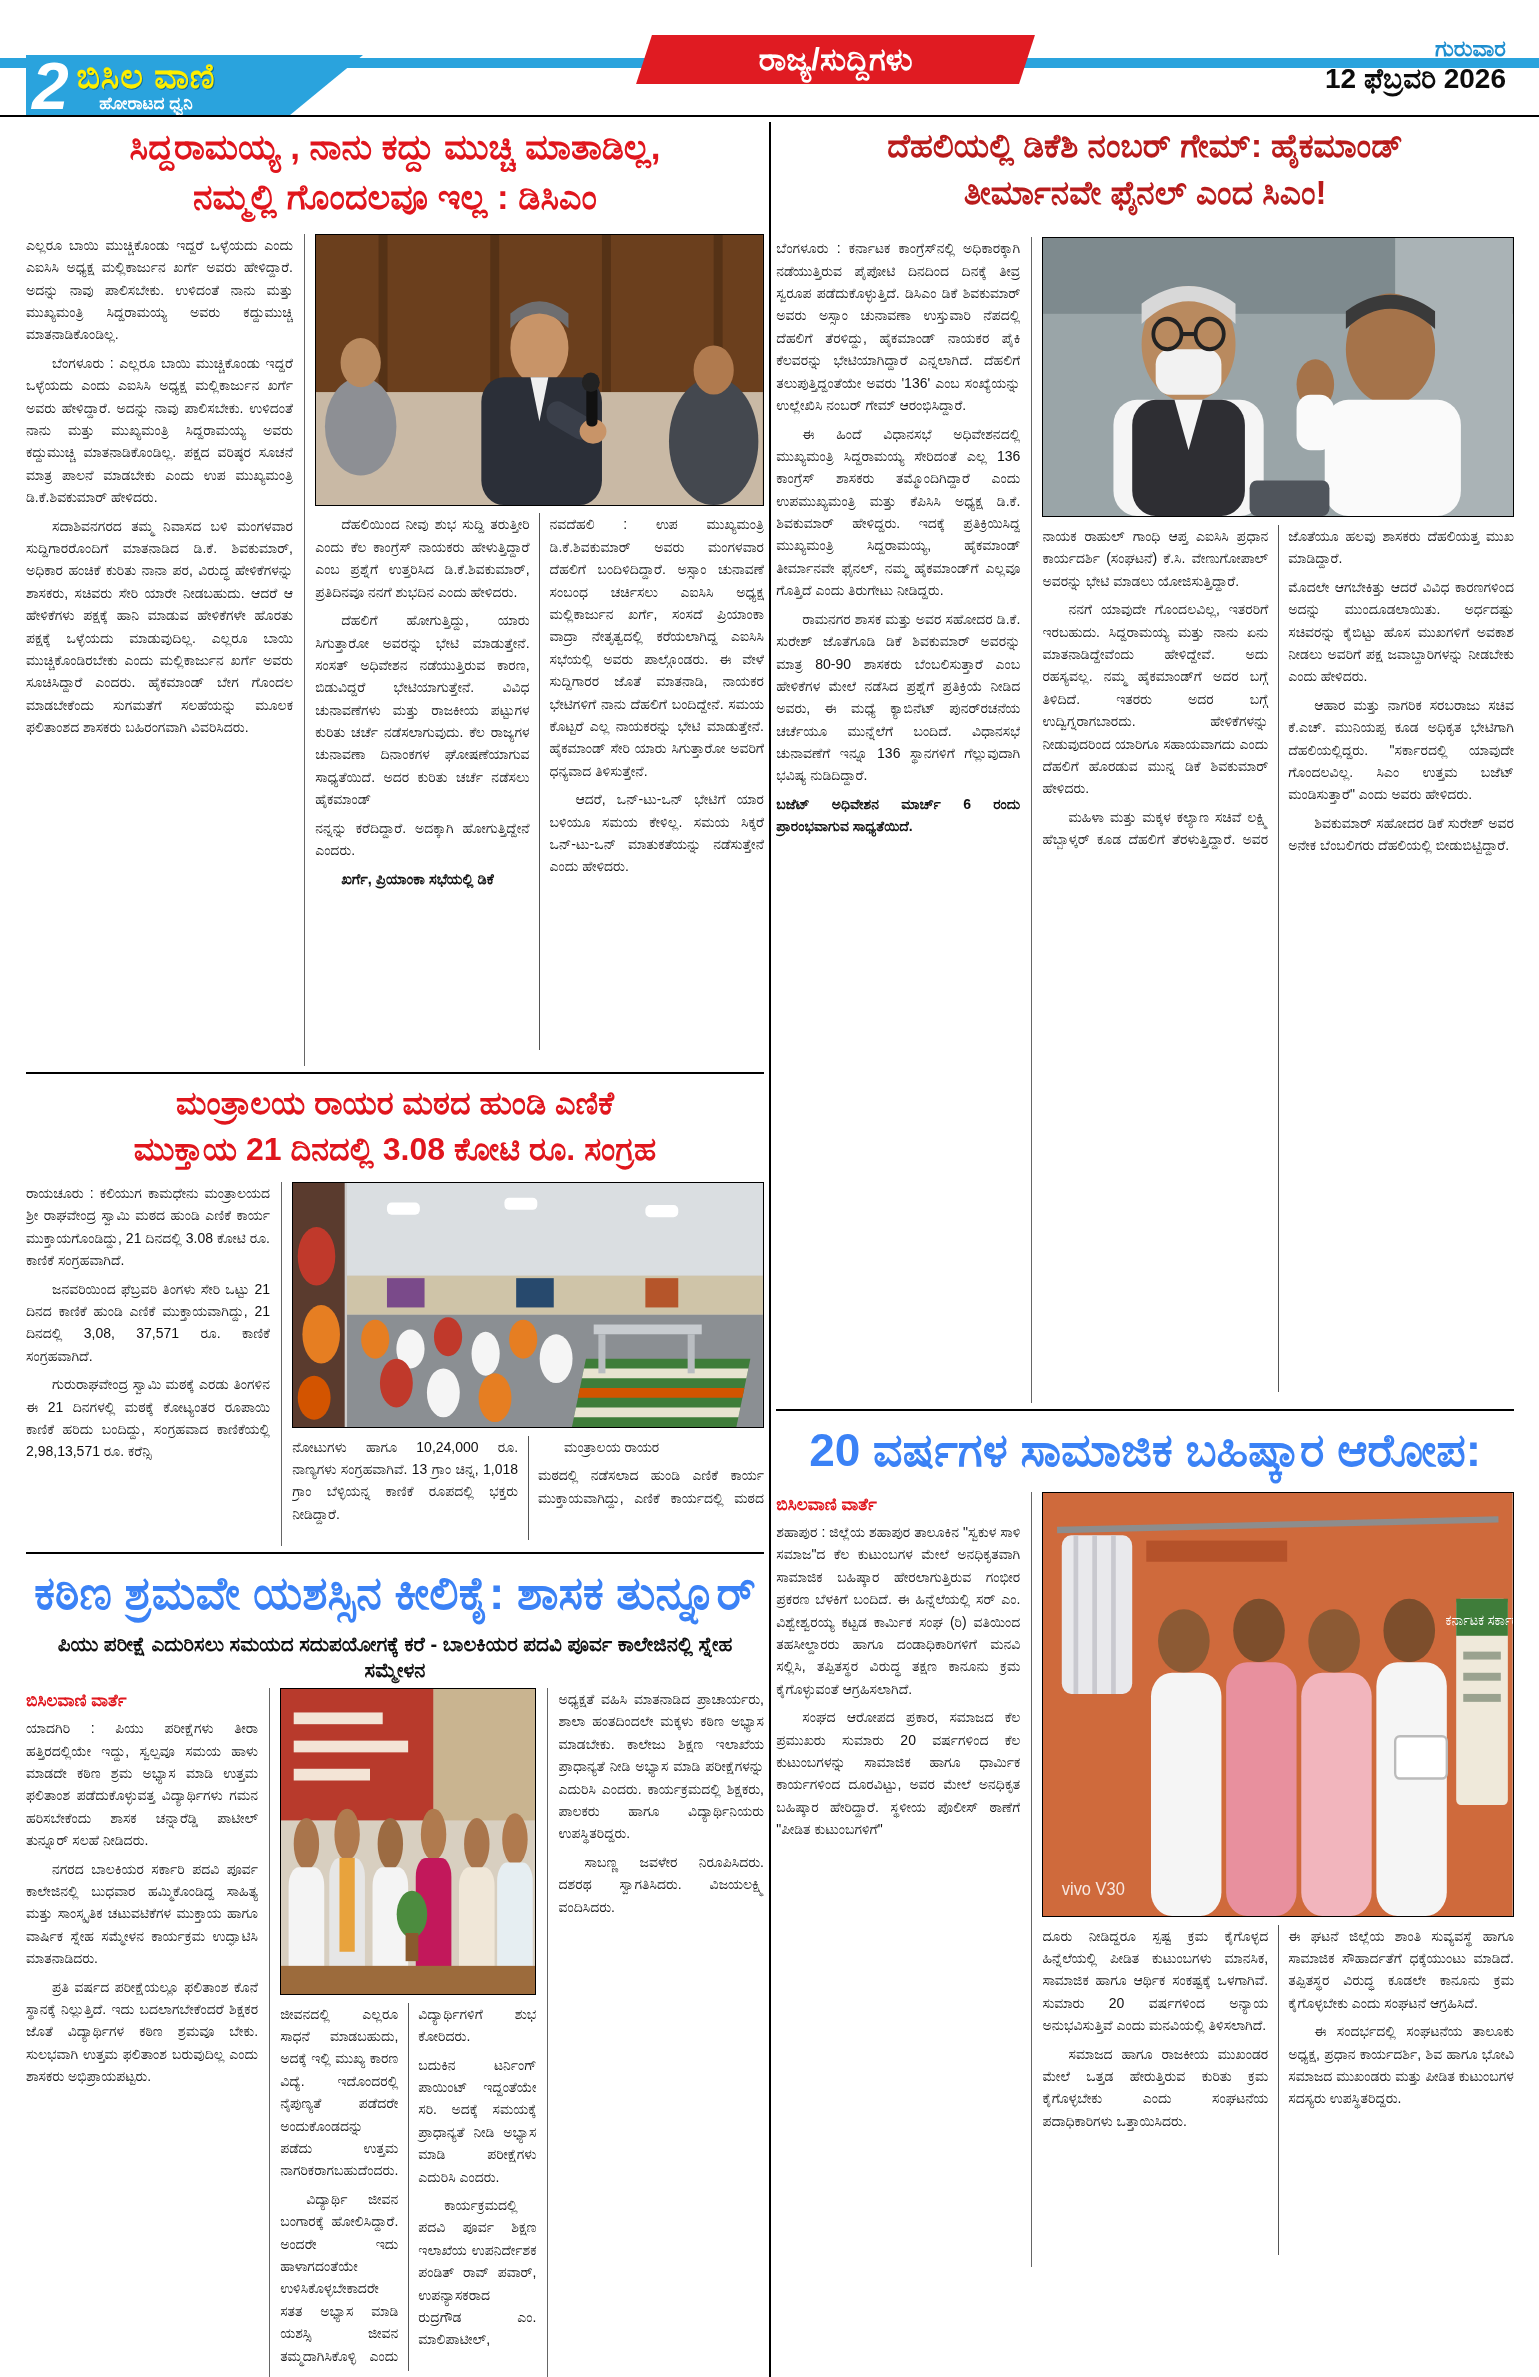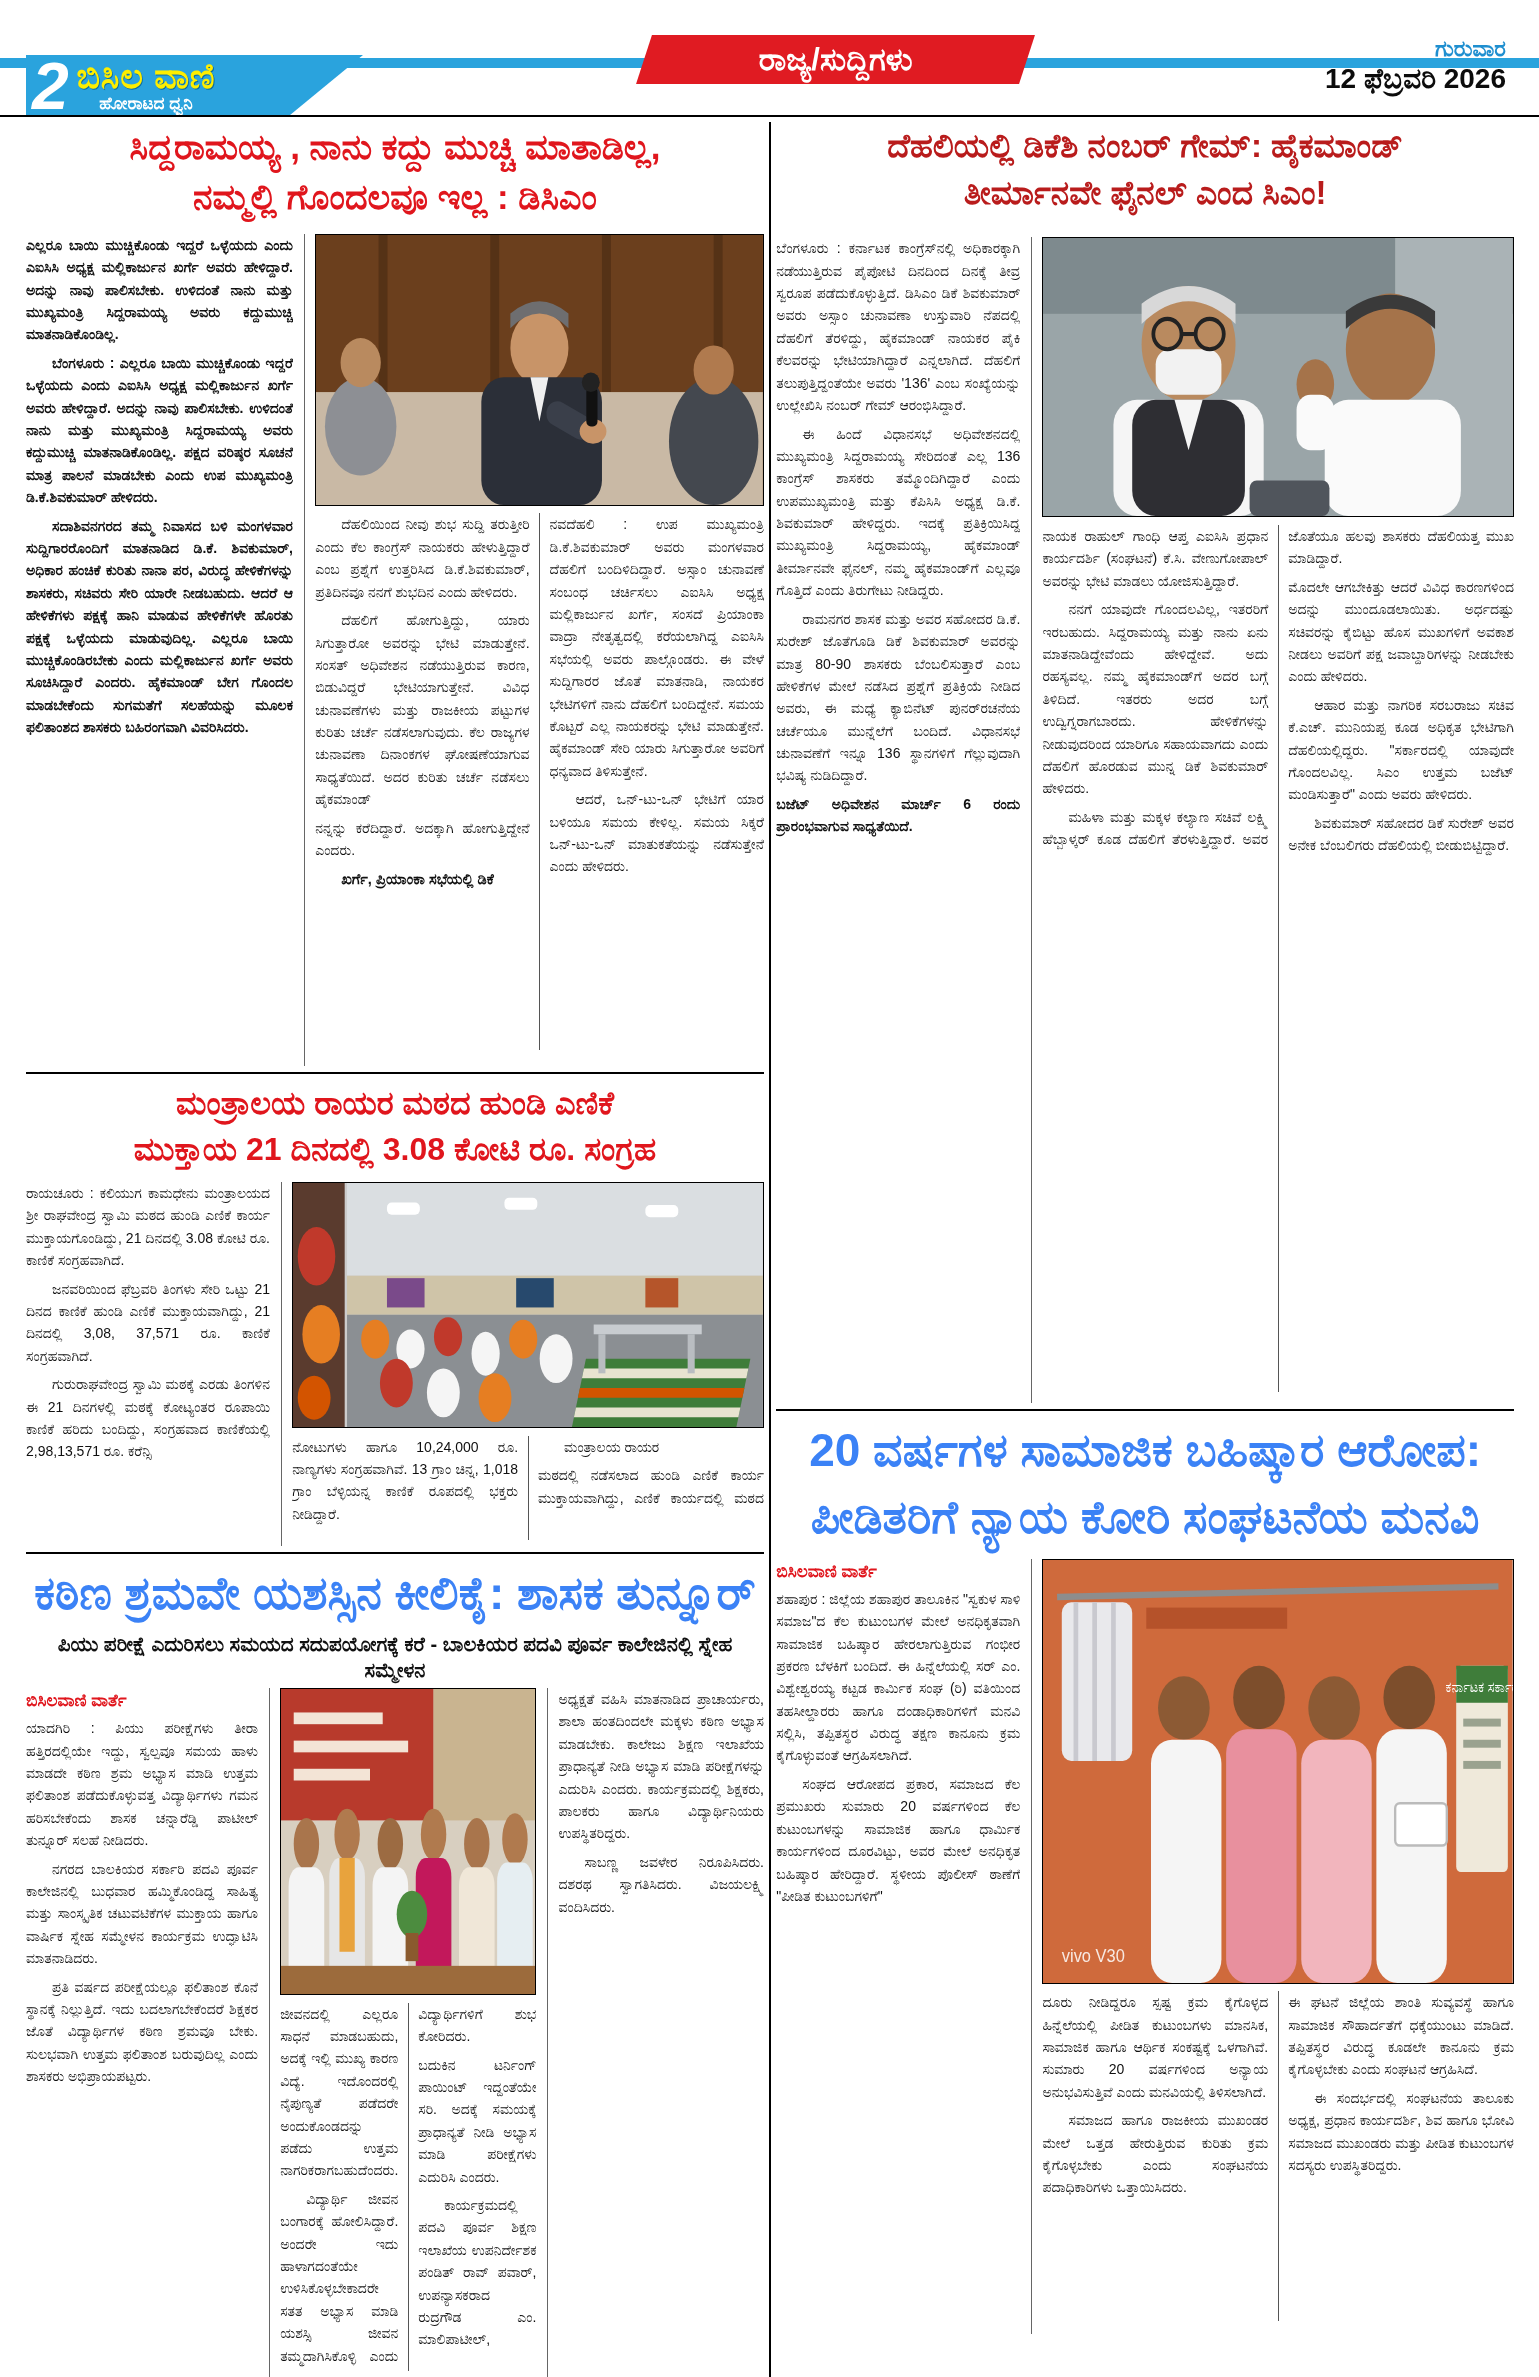--- a/index.html
+++ b/index.html
@@ -41,21 +41,21 @@
   .col p{margin:0 0 6.1px;text-indent:26px;}
   .col p.first{text-indent:0;}
   .col p.bold{font-weight:bold;}
   .colsub{font-weight:bold;font-size:14.6px;margin:1.5px 0 6.1px;text-indent:0;}
   .twocol{column-count:2;column-gap:20px;column-rule:0.8px solid #555;overflow:hidden;}
   
   .photo{border:1.5px solid #000;background:#ccc;margin-bottom:7.7px;position:relative;overflow:hidden;}
   .photo svg{display:block;width:100%;height:100%;}
   
   .a1-body{height:832px;}
-  .a1-left{width:267px;font-weight:bold;}
+  .a1-left{width:267px;}
   .a1-right{flex:1;display:flex;flex-direction:column;}
   .a1-photo{height:270px;}
   .a1-two{height:537px;}
   .a2-body{height:1166px;}
   .a2-left{width:244px;}
   .a2-right{flex:1;display:flex;flex-direction:column;align-items:center;}
   .a2-photo{height:278px;}
   .a2-two{height:867px;}
   .a3-body{height:364px;}
   .a3-left{width:244px;}
@@ -310,21 +310,20 @@
               <p>ಶಿವಕುಮಾರ್ ಸಹೋದರ ಡಿಕೆ ಸುರೇಶ್ ಅವರ ಅನೇಕ ಬೆಂಬಲಿಗರು ದೆಹಲಿಯಲ್ಲಿ ಬೀಡುಬಿಟ್ಟಿದ್ದಾರೆ.</p>
             </div>
           </div>
         </div>
       </div>
 
       <div class="xrule"></div>
 
       <div>
         <div class="hl-black">20 ವರ್ಷಗಳ ಸಾಮಾಜಿಕ ಬಹಿಷ್ಕಾರ ಆರೋಪ:</div>
-        <div class="hl-black">ಪೀಡಿತರಿಗೆ ನ್ಯಾಯ ಕೋರಿ ಸಂಘಟನೆಯ ಮನವಿ</div>
         <div class="bodygrid a5-body" style="margin-top:7.7px;">
           <div class="a5-left">
             <div class="byline">ಬಿಸಿಲವಾಣಿ ವಾರ್ತೆ</div>
             <div class="col">
               <p class="first">ಶಹಾಪುರ : ಜಿಲ್ಲೆಯ ಶಹಾಪುರ ತಾಲೂಕಿನ "ಸ್ವಕುಳ ಸಾಳಿ ಸಮಾಜ"ದ ಕೆಲ ಕುಟುಂಬಗಳ ಮೇಲೆ ಅನಧಿಕೃತವಾಗಿ ಸಾಮಾಜಿಕ ಬಹಿಷ್ಕಾರ ಹೇರಲಾಗುತ್ತಿರುವ ಗಂಭೀರ ಪ್ರಕರಣ ಬೆಳಕಿಗೆ ಬಂದಿದೆ. ಈ ಹಿನ್ನೆಲೆಯಲ್ಲಿ ಸರ್ ಎಂ. ವಿಶ್ವೇಶ್ವರಯ್ಯ ಕಟ್ಟಡ ಕಾರ್ಮಿಕ ಸಂಘ (ರಿ) ವತಿಯಿಂದ ತಹಸೀಲ್ದಾರರು ಹಾಗೂ ದಂಡಾಧಿಕಾರಿಗಳಿಗೆ ಮನವಿ ಸಲ್ಲಿಸಿ, ತಪ್ಪಿತಸ್ಥರ ವಿರುದ್ಧ ತಕ್ಷಣ ಕಾನೂನು ಕ್ರಮ ಕೈಗೊಳ್ಳುವಂತೆ ಆಗ್ರಹಿಸಲಾಗಿದೆ.</p>
               <p>ಸಂಘದ ಆರೋಪದ ಪ್ರಕಾರ, ಸಮಾಜದ ಕೆಲ ಪ್ರಮುಖರು ಸುಮಾರು 20 ವರ್ಷಗಳಿಂದ ಕೆಲ ಕುಟುಂಬಗಳನ್ನು ಸಾಮಾಜಿಕ ಹಾಗೂ ಧಾರ್ಮಿಕ ಕಾರ್ಯಗಳಿಂದ ದೂರವಿಟ್ಟು, ಅವರ ಮೇಲೆ ಅನಧಿಕೃತ ಬಹಿಷ್ಕಾರ ಹೇರಿದ್ದಾರೆ. ಸ್ಥಳೀಯ ಪೊಲೀಸ್ ಠಾಣೆಗೆ "ಪೀಡಿತ ಕುಟುಂಬಗಳಿಗೆ"</p>
             </div>
           </div>
           <div class="vr"></div>
           <div class="a5-right">

